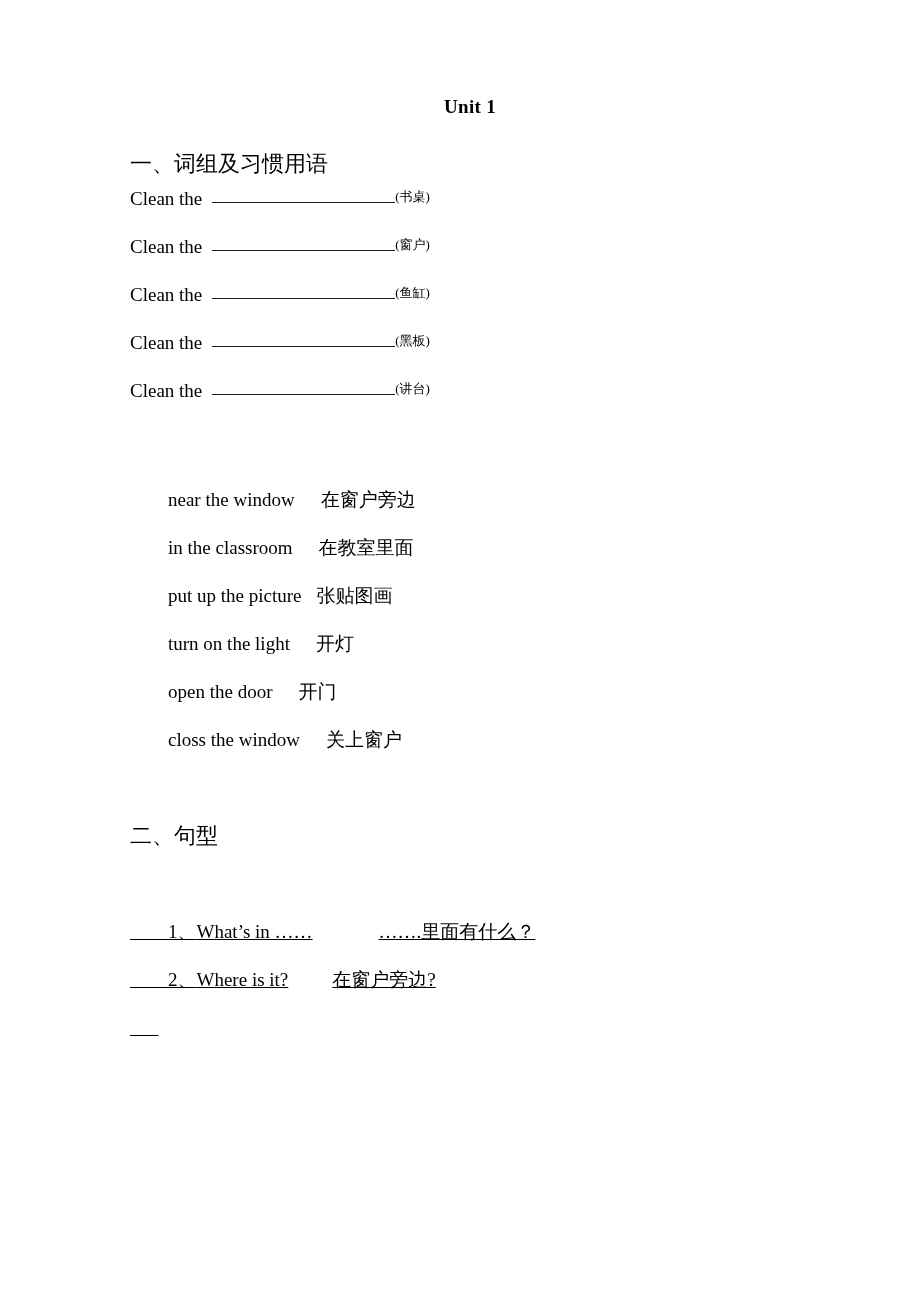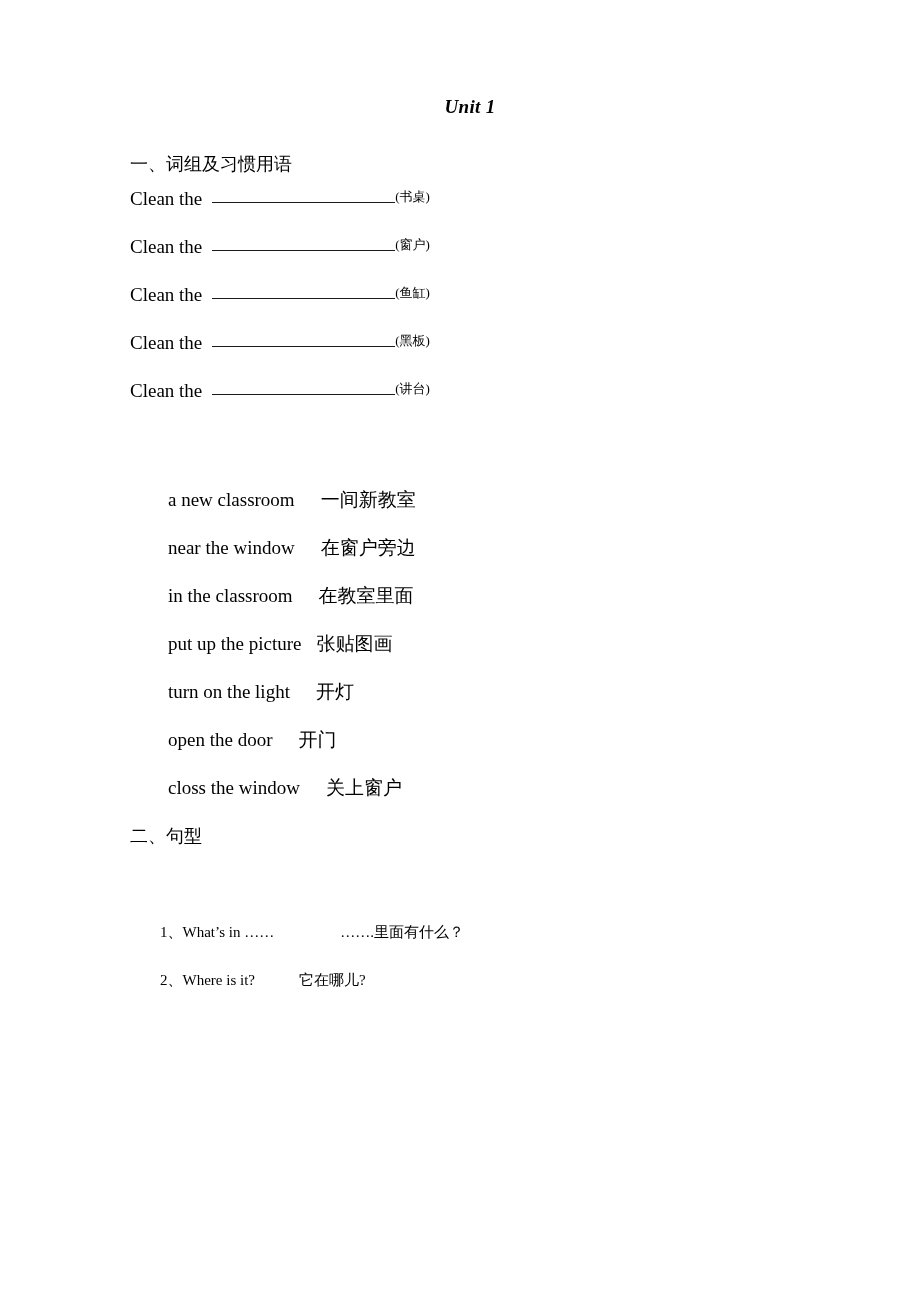--- a/index.html
+++ b/index.html
@@ -31,34 +31,33 @@
     left: 0;
     width: 920px;
     text-align: center;
     font-size: 19px;
     font-weight: bold;
     letter-spacing: 0.3px;
   }
   .doc-title .title-inner {
     display: inline-block;
     margin-left: 20px;
-    font-style: italic;
   }
 
   
   .body-block {
     position: absolute;
     left: 130px;
     width: 760px;
   }
 
   .section-heading {
     height: 48px;
     line-height: 48px;
-    font-size: 18px;
+    font-size: 22px;
     white-space: pre;
   }
 
   
   .blank-row {
     display: flex;
     align-items: flex-start;
     height: 48px;
   }
   .blank-label {
@@ -86,22 +85,23 @@
     white-space: pre;
   }
   .phrase-en { }
   .phrase-gap { display: inline-block; }
   .phrase-cn { }
 
   
   .pattern-row {
     height: 48px;
     line-height: 48px;
-    font-size: 15px;
+    font-size: 19px;
     white-space: pre;
+    text-decoration: underline;
   }
 </style>
 </head>
 <body>
 
 <div class="page">
 
   <div class="doc-title">
     <span class="title-inner">Unit 1</span>
   </div>
@@ -132,23 +132,20 @@
       </div>
       <div class="blank-row">
         <span class="blank-label">Clean the</span>
         <span class="blank-rule"></span>
         <span class="blank-answer">(讲台)</span>
       </div>
     </div>
 
     <div>
       <div class="phrase-row">
-        <span class="phrase-en">a new classroom</span><span class="phrase-gap" style="width: 26px;"></span><span class="phrase-cn">一间新教室</span>
-      </div>
-      <div class="phrase-row">
         <span class="phrase-en">near the window</span><span class="phrase-gap" style="width: 26px;"></span><span class="phrase-cn">在窗户旁边</span>
       </div>
       <div class="phrase-row">
         <span class="phrase-en">in the classroom</span><span class="phrase-gap" style="width: 26px;"></span><span class="phrase-cn">在教室里面</span>
       </div>
       <div class="phrase-row">
         <span class="phrase-en">put up the picture</span><span class="phrase-gap" style="width: 15px;"></span><span class="phrase-cn">张贴图画</span>
       </div>
       <div class="phrase-row">
         <span class="phrase-en">turn on the light</span><span class="phrase-gap" style="width: 26px;"></span><span class="phrase-cn">开灯</span>
@@ -163,18 +160,18 @@
   </div>
 
   <div class="body-block" style="top: 812px;">
     <div class="section-heading">二、句型</div>
 
     <div>
       <div class="pattern-row">
         <span>1、</span><span>What’s in ……</span><span class="phrase-gap" style="width: 66px;"></span><span>…….里面有什么？</span>
       </div>
       <div class="pattern-row">
-        <span>2、</span><span>Where is it?</span><span class="phrase-gap" style="width: 44px;"></span><span>它在哪儿?</span>
+        <span>2、</span><span>Where is it?</span><span class="phrase-gap" style="width: 44px;"></span><span>在窗户旁边?</span>
       </div>
     </div>
   </div>
 
 </div>
 
 </body></html>

